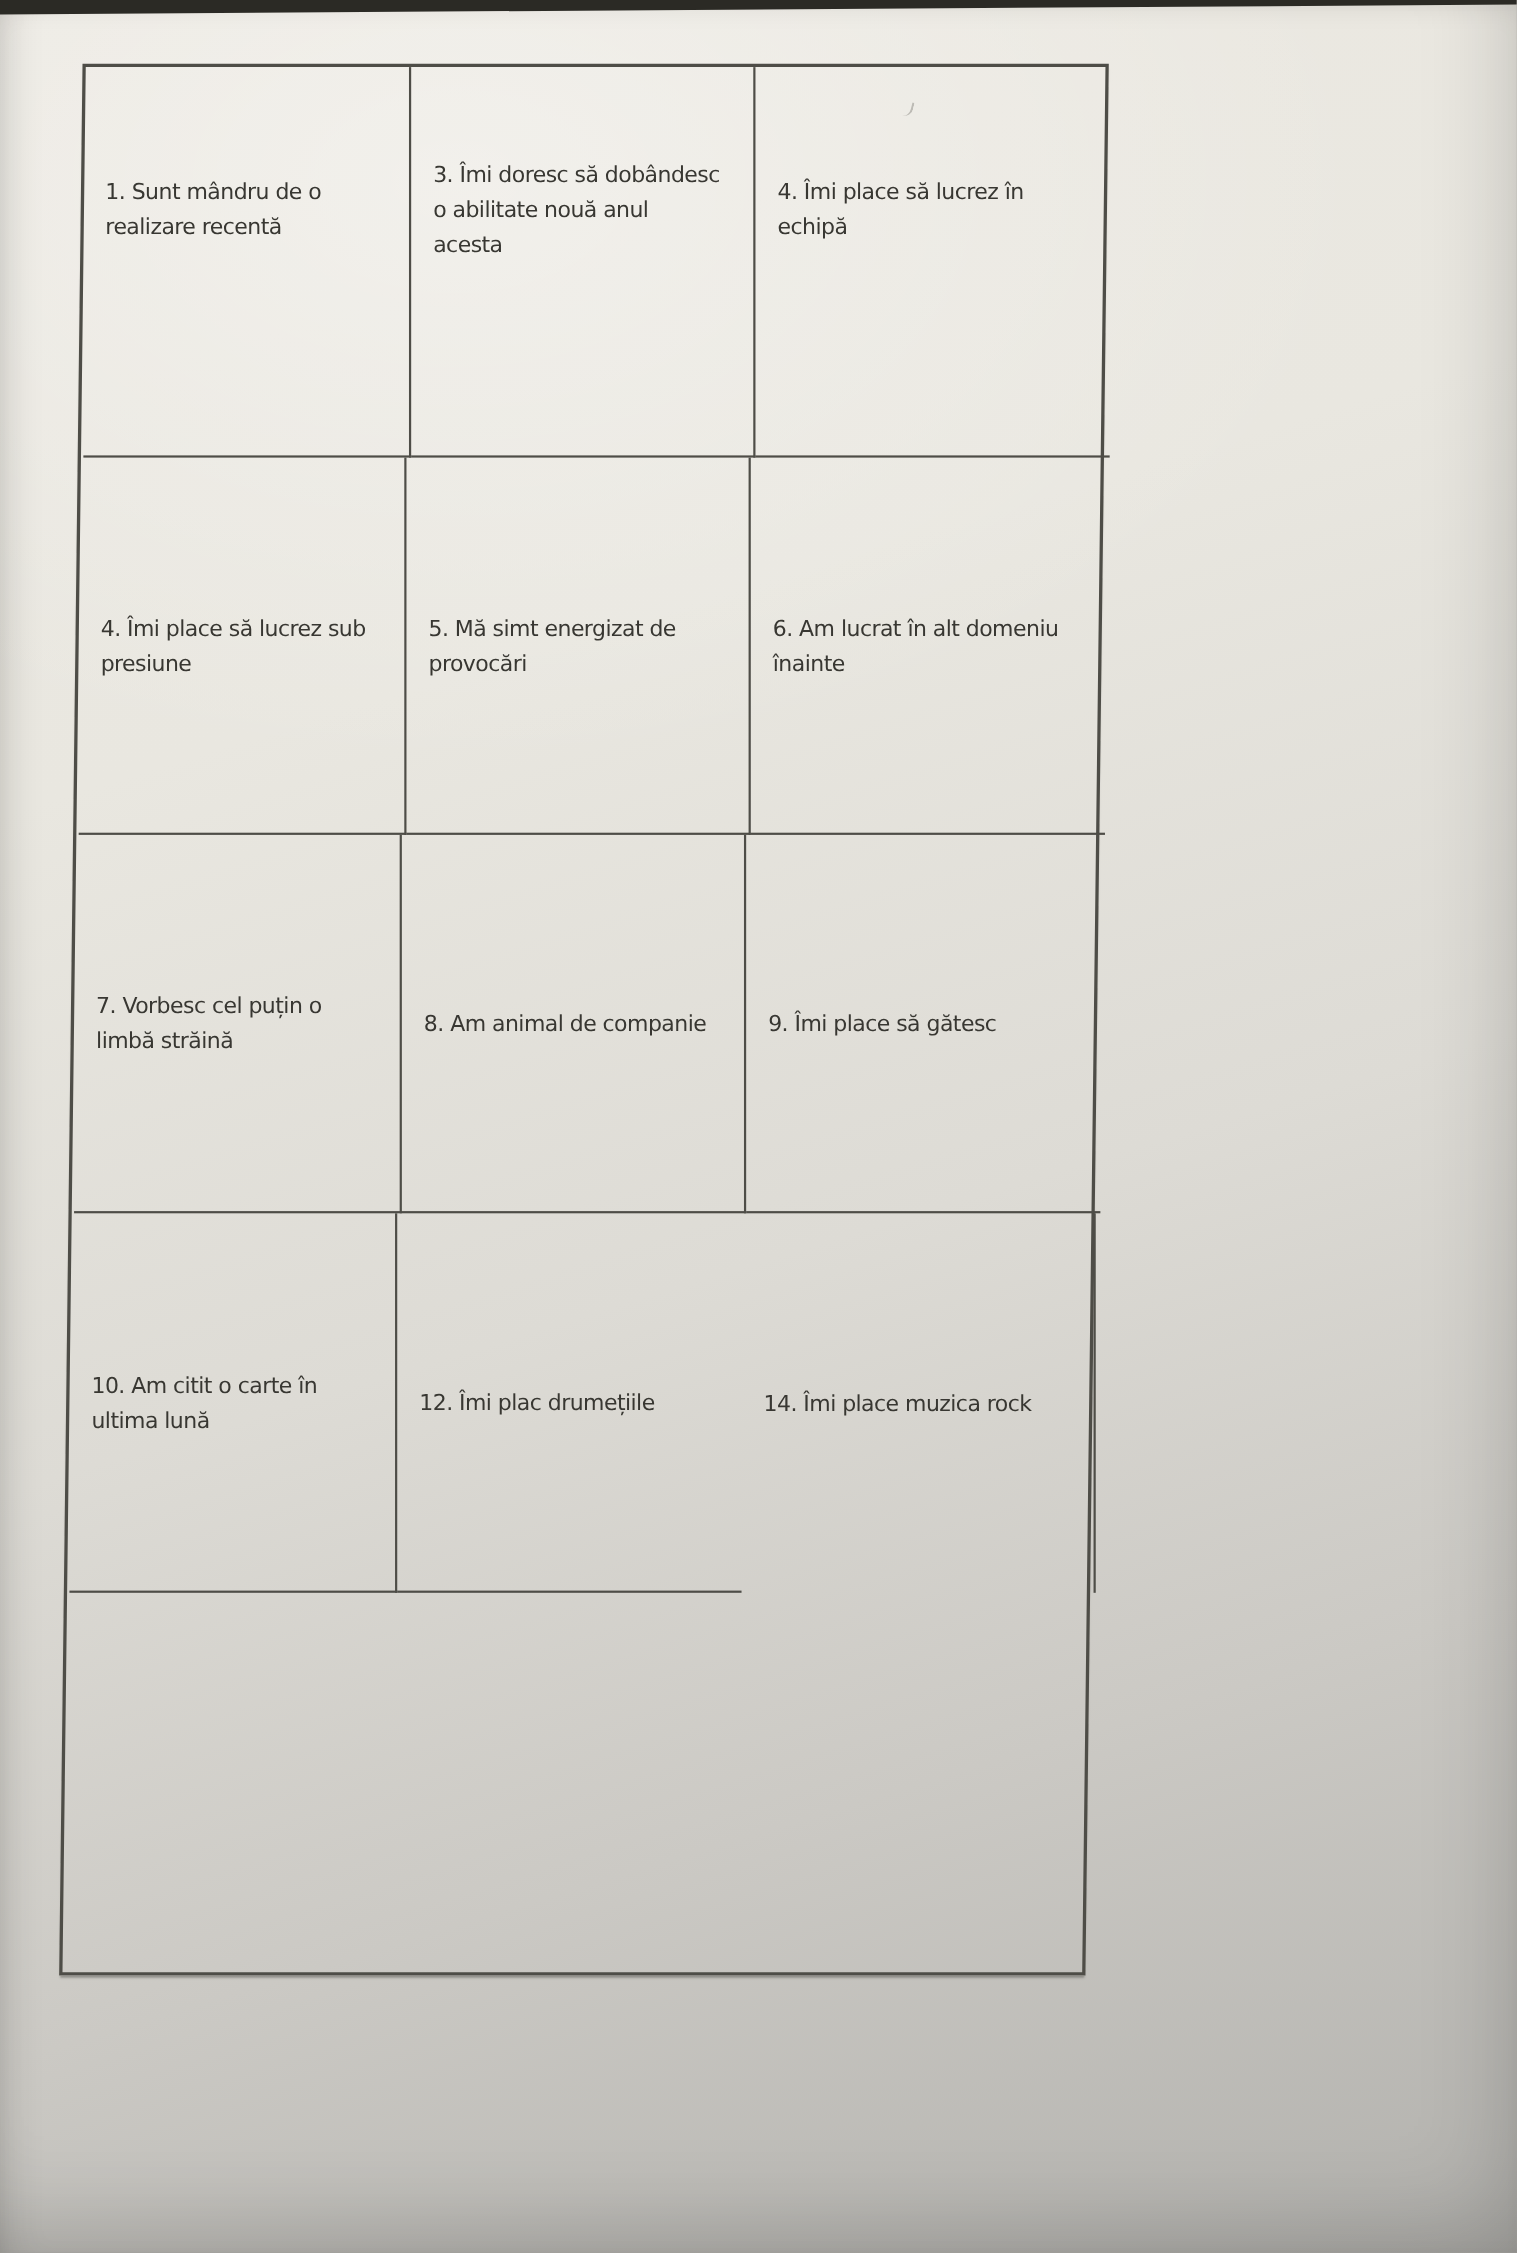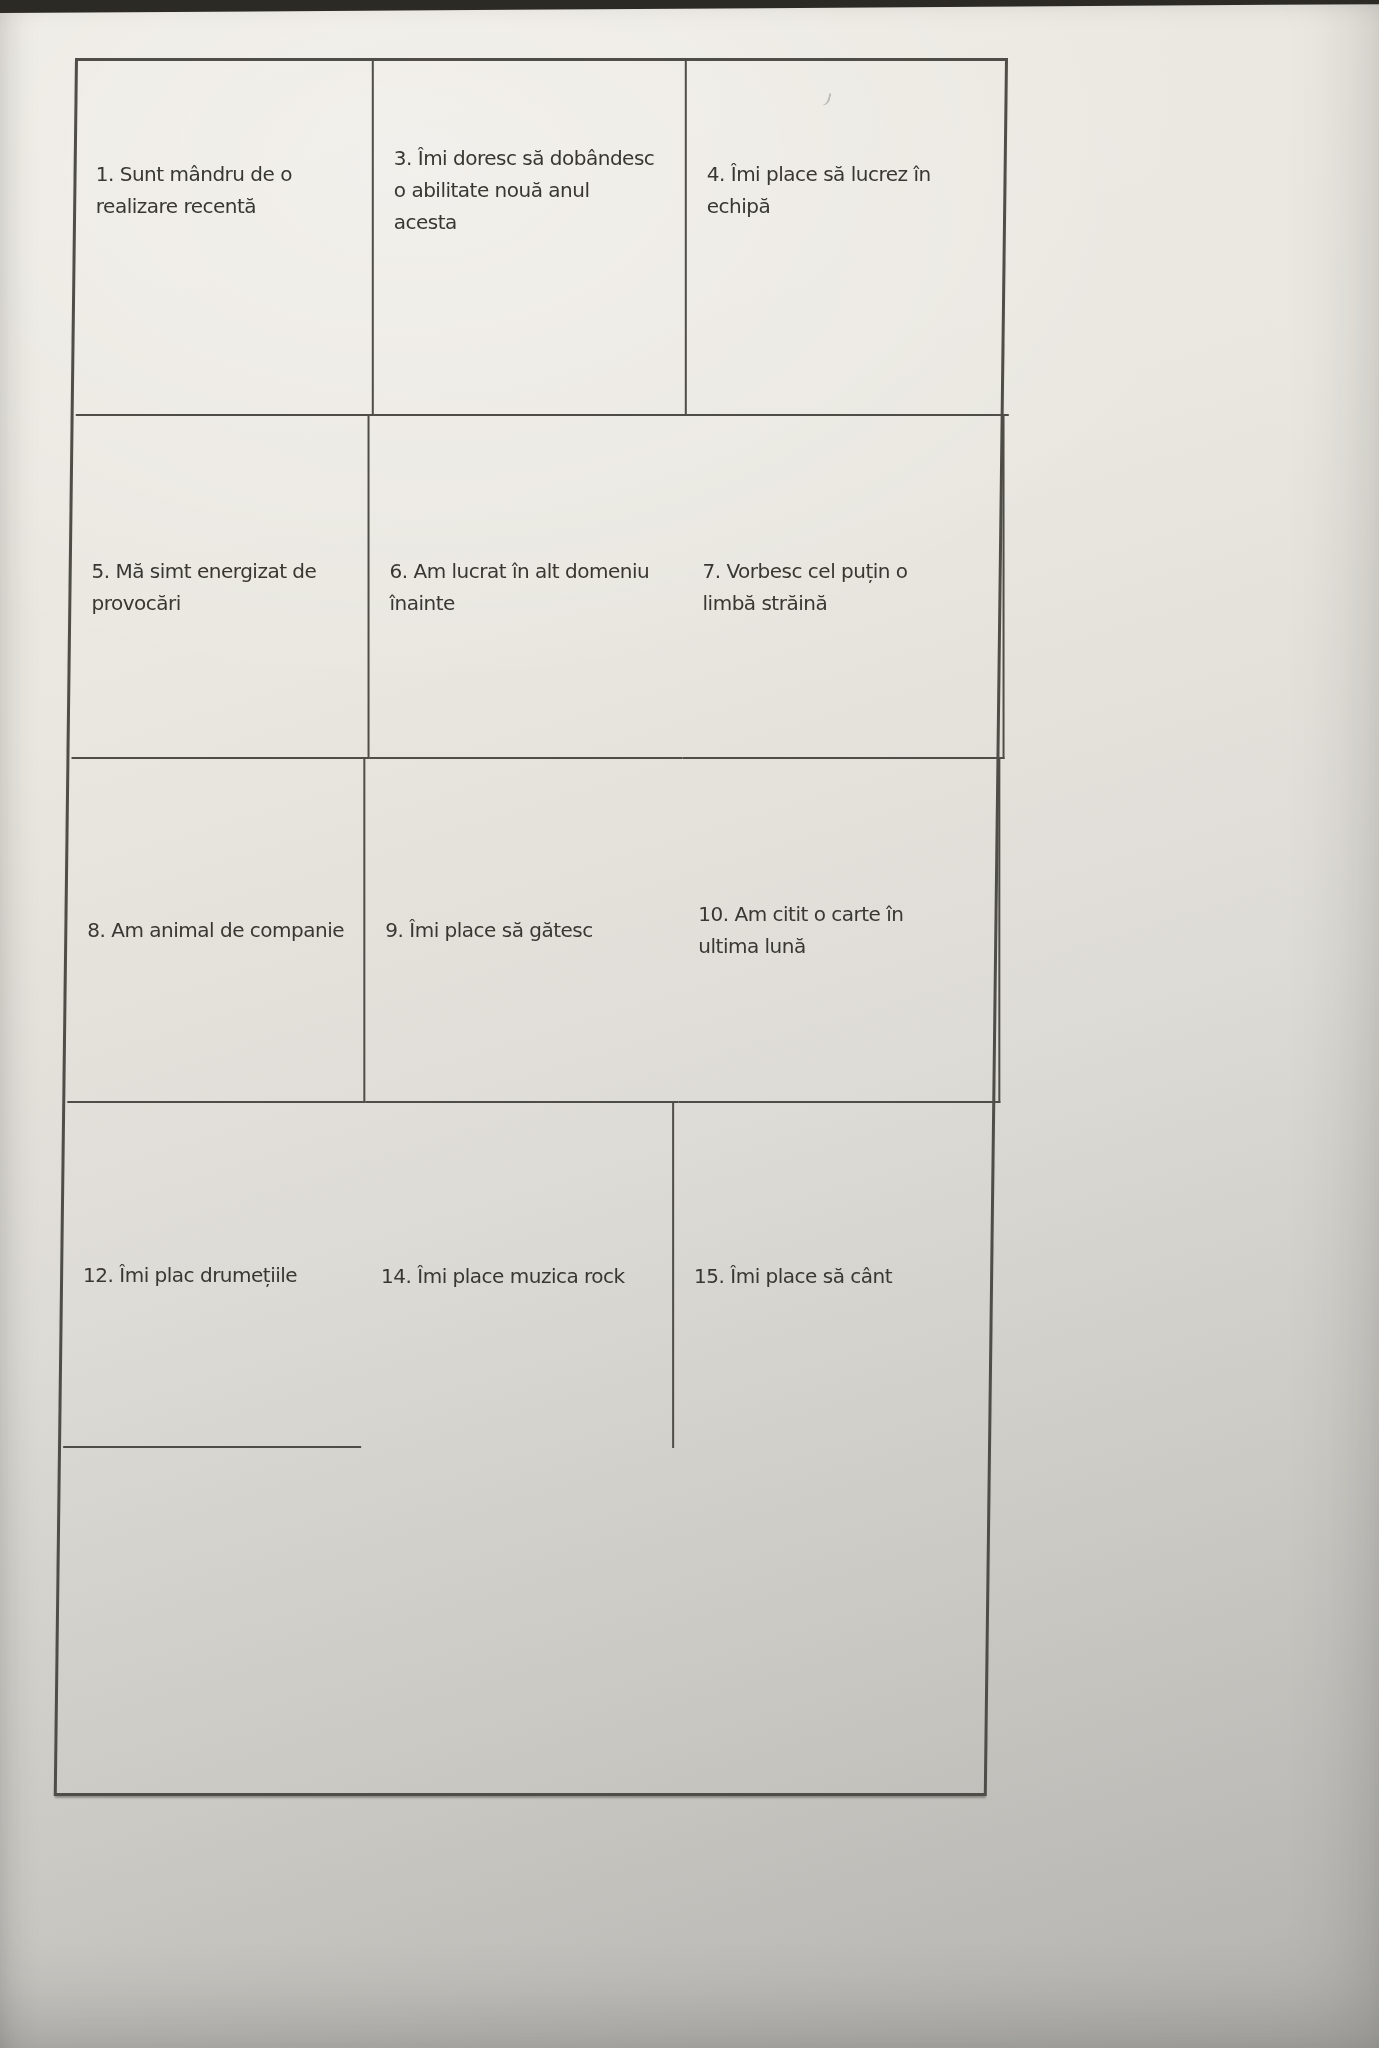--- a/index.html
+++ b/index.html
@@ -84,20 +84,24 @@
       <span class="cell-text">3. Îmi doresc să dobândesc
 o abilitate nouă anul
 acesta</span>
     </div>
     <div class="cell row-1 last-col">
       <span class="cell-text">4. Îmi place să lucrez în
 echipă</span>
     </div>
 
     <div class="cell">
+      <span class="cell-text">4. Îmi place să lucrez sub
+presiune</span>
+    </div>
+    <div class="cell">
       <span class="cell-text">5. Mă simt energizat de
 provocări</span>
     </div>
     <div class="cell last-col">
       <span class="cell-text">6. Am lucrat în alt domeniu
 înainte</span>
     </div>
 
     <div class="cell">
       <span class="cell-text">7. Vorbesc cel puțin o
@@ -114,18 +118,15 @@
       <span class="cell-text">10. Am citit o carte în
 ultima lună</span>
     </div>
     <div class="cell last-col">
       <span class="cell-text">12. Îmi plac drumețiile</span>
     </div>
 
     <div class="cell last-row">
       <span class="cell-text">14. Îmi place muzica rock</span>
     </div>
-    <div class="cell last-row last-col">
-      <span class="cell-text">15. Îmi place să cânt</span>
-    </div>
 
   </div>
 </div>
 
 </body></html>

